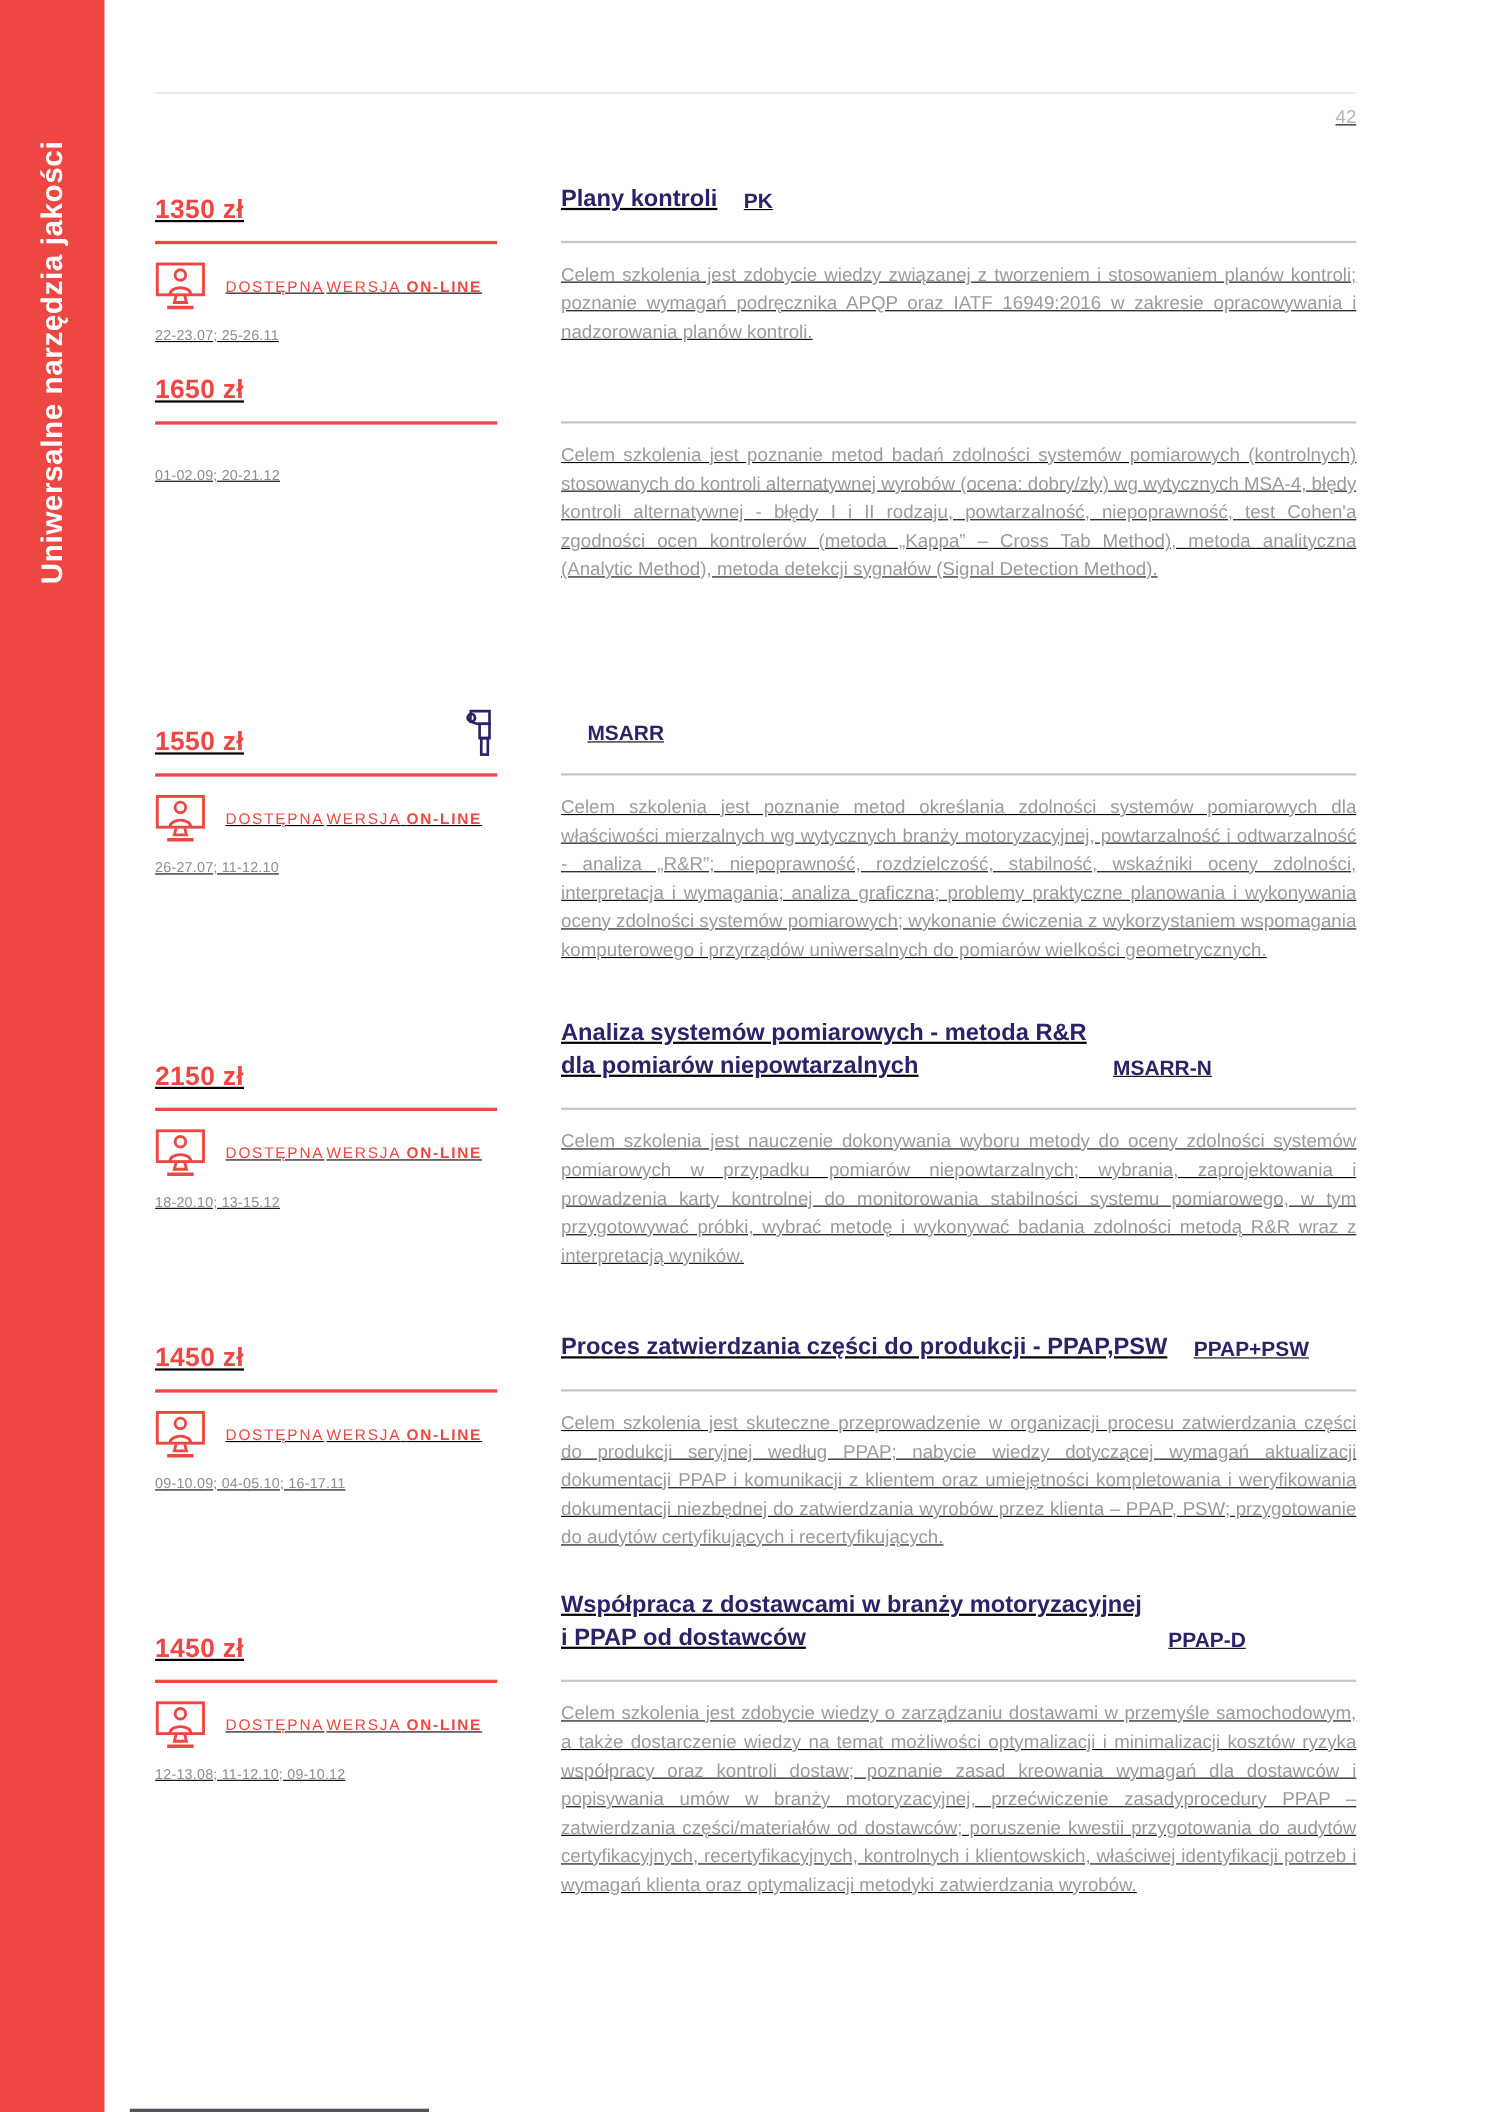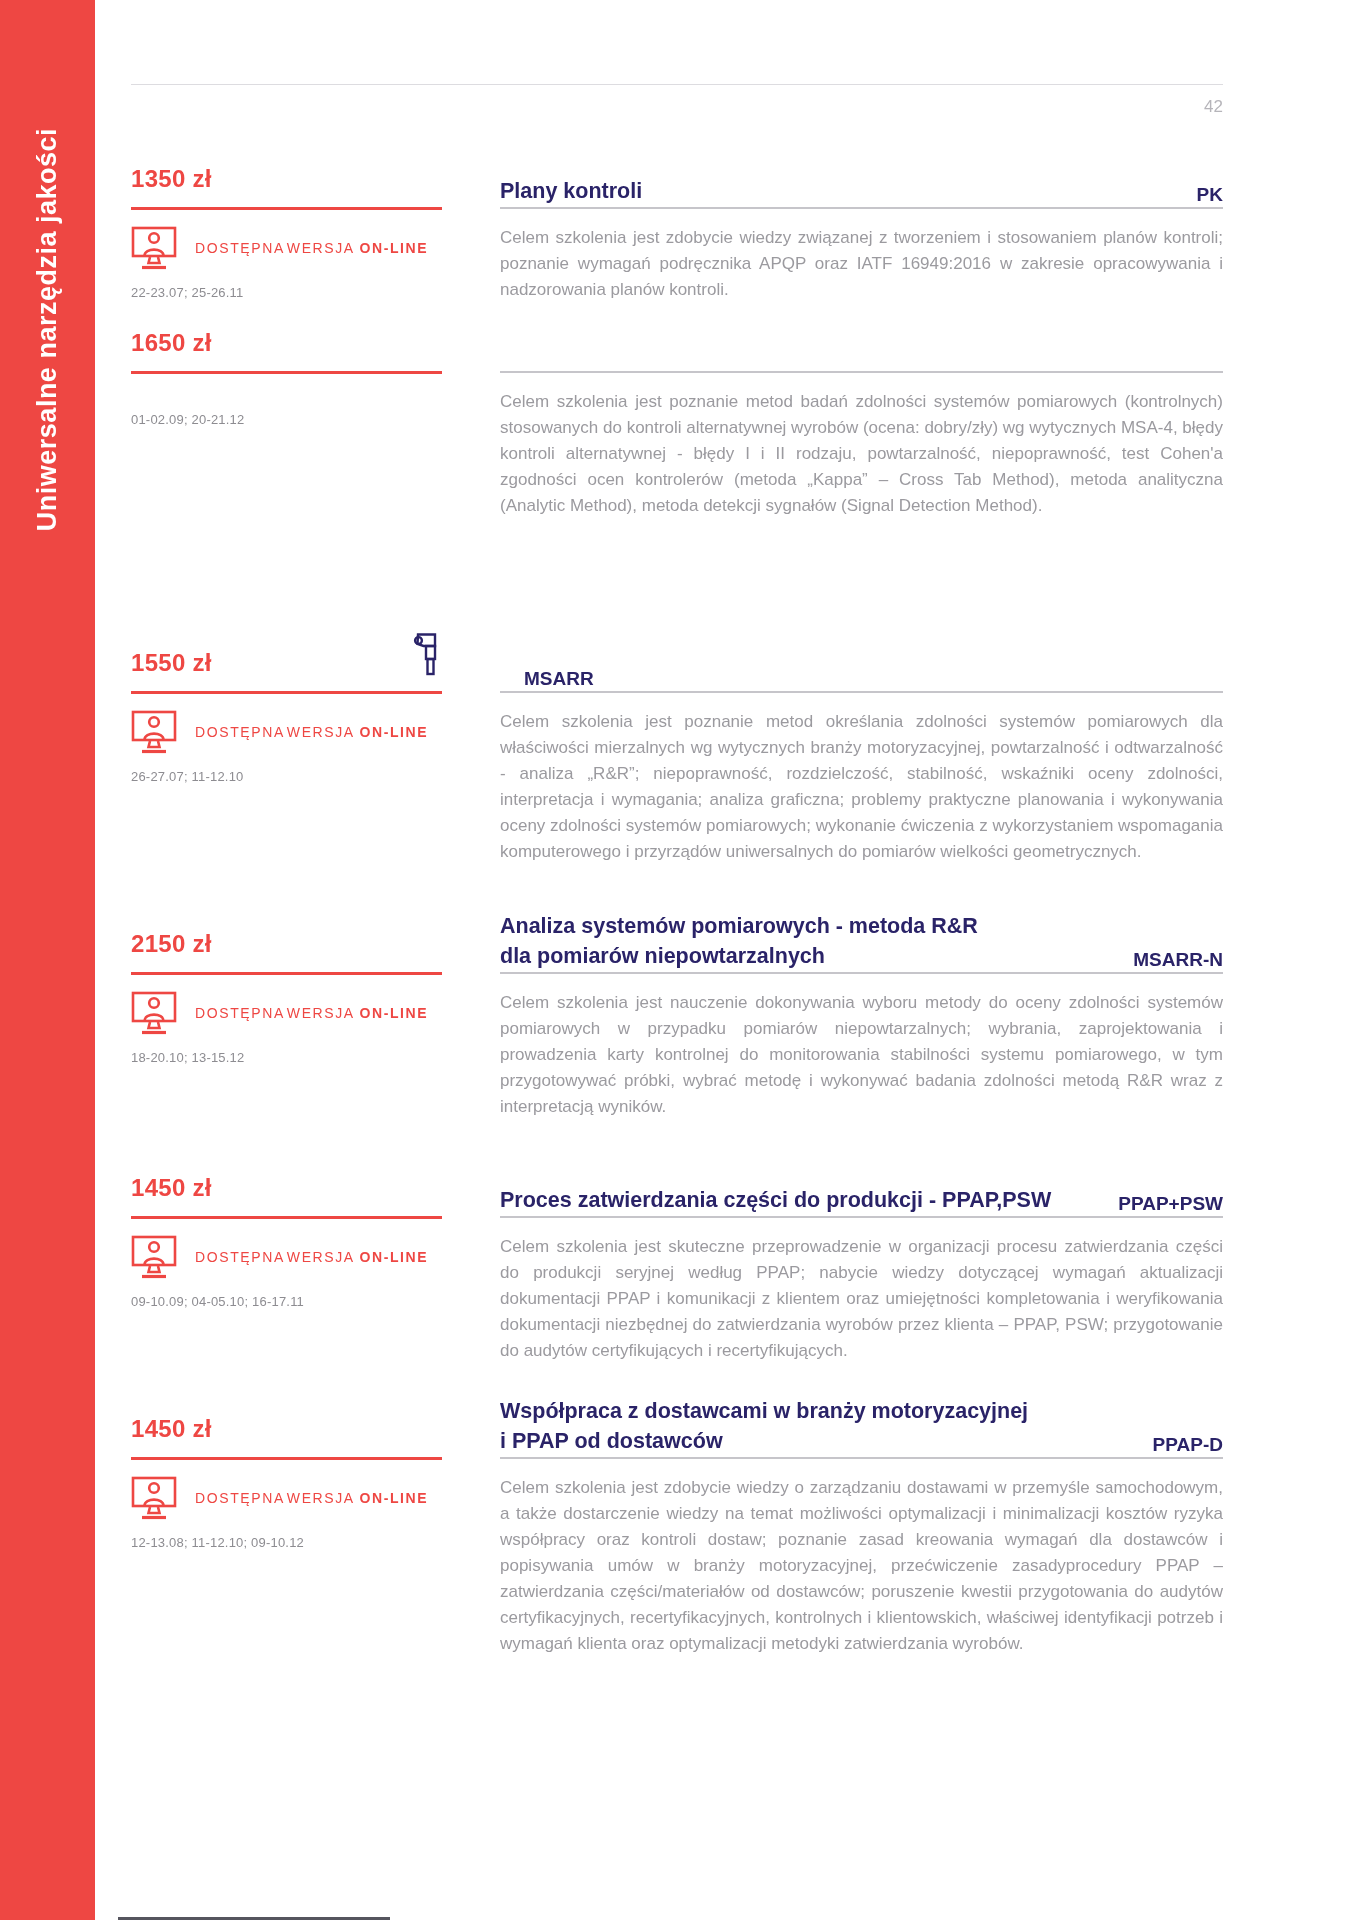--- a/index.html
+++ b/index.html
@@ -16,21 +16,21 @@
   .sidebar-label-wrap {
     position:absolute; left:0; top:140px; width:95px; height:380px;
     display:flex; align-items:center; justify-content:center;
   }
   .sidebar-label {
     writing-mode:vertical-rl; transform:rotate(180deg);
     color:#ffffff; font-weight:700; font-size:27px; letter-spacing:.5px;
     white-space:nowrap;
   }
   
-  .content { position:absolute; left:131px; top:0; width:1092px; }
+  .content { position:absolute; left:141px; top:0; width:1092px;text-decoration:underline; }
   .header-line { margin-top:84px; border-top:1px solid #dddce0; }
   .page-num { margin-top:12px; text-align:right; font-size:17px; color:#b6b5ba; }
   .courses { margin-top:48px; }
   .course {
     display:grid; grid-template-columns:311px 723px; column-gap:58px;
     grid-template-rows:auto auto auto;
   }
   .course:nth-of-type(1){ margin-bottom:26px; }
   .course:nth-of-type(2){ margin-bottom:112px; }
   .course:nth-of-type(3){ margin-bottom:46px; }
@@ -38,22 +38,22 @@
   .course:nth-of-type(5){ margin-bottom:32px; }
   .price-cell {
     grid-column:1; grid-row:1; align-self:end;
     display:flex; justify-content:space-between; align-items:flex-end;
     padding-bottom:14px;
   }
   .price { font-size:24px; font-weight:700; color:#ee4743; letter-spacing:.3px; }
   .tool-icon { line-height:0; padding-right:2px; }
   .title-cell {
     grid-column:2; grid-row:1; align-self:end;
-    display:flex; justify-content:space-between; align-items:flex-end;
-    padding-bottom:1px;
+    display:flex; justify-content:flex-start; align-items:flex-end;
+    padding-bottom:24px;
   }
   .title { font-size:21.5px; line-height:30px; font-weight:700; color:#2a2368; }
   .title .tl { display:block; }
   .code { font-size:19px; font-weight:700; color:#2a2368; white-space:nowrap; padding-left:24px; }
   .rule-red  { grid-column:1; grid-row:2; border-top:3px solid #ee4743; }
   .rule-gray { grid-column:2; grid-row:2; border-top:2px solid #c6c5ca; }
   .left-meta { grid-column:1; grid-row:3; }
   .badge { margin-top:16px; display:flex; align-items:center; gap:18px; }
   .badge-text { display:flex; flex-direction:row; gap:2px;
     font-size:14px; line-height:18px; letter-spacing:1.6px; color:#ee4743; }

